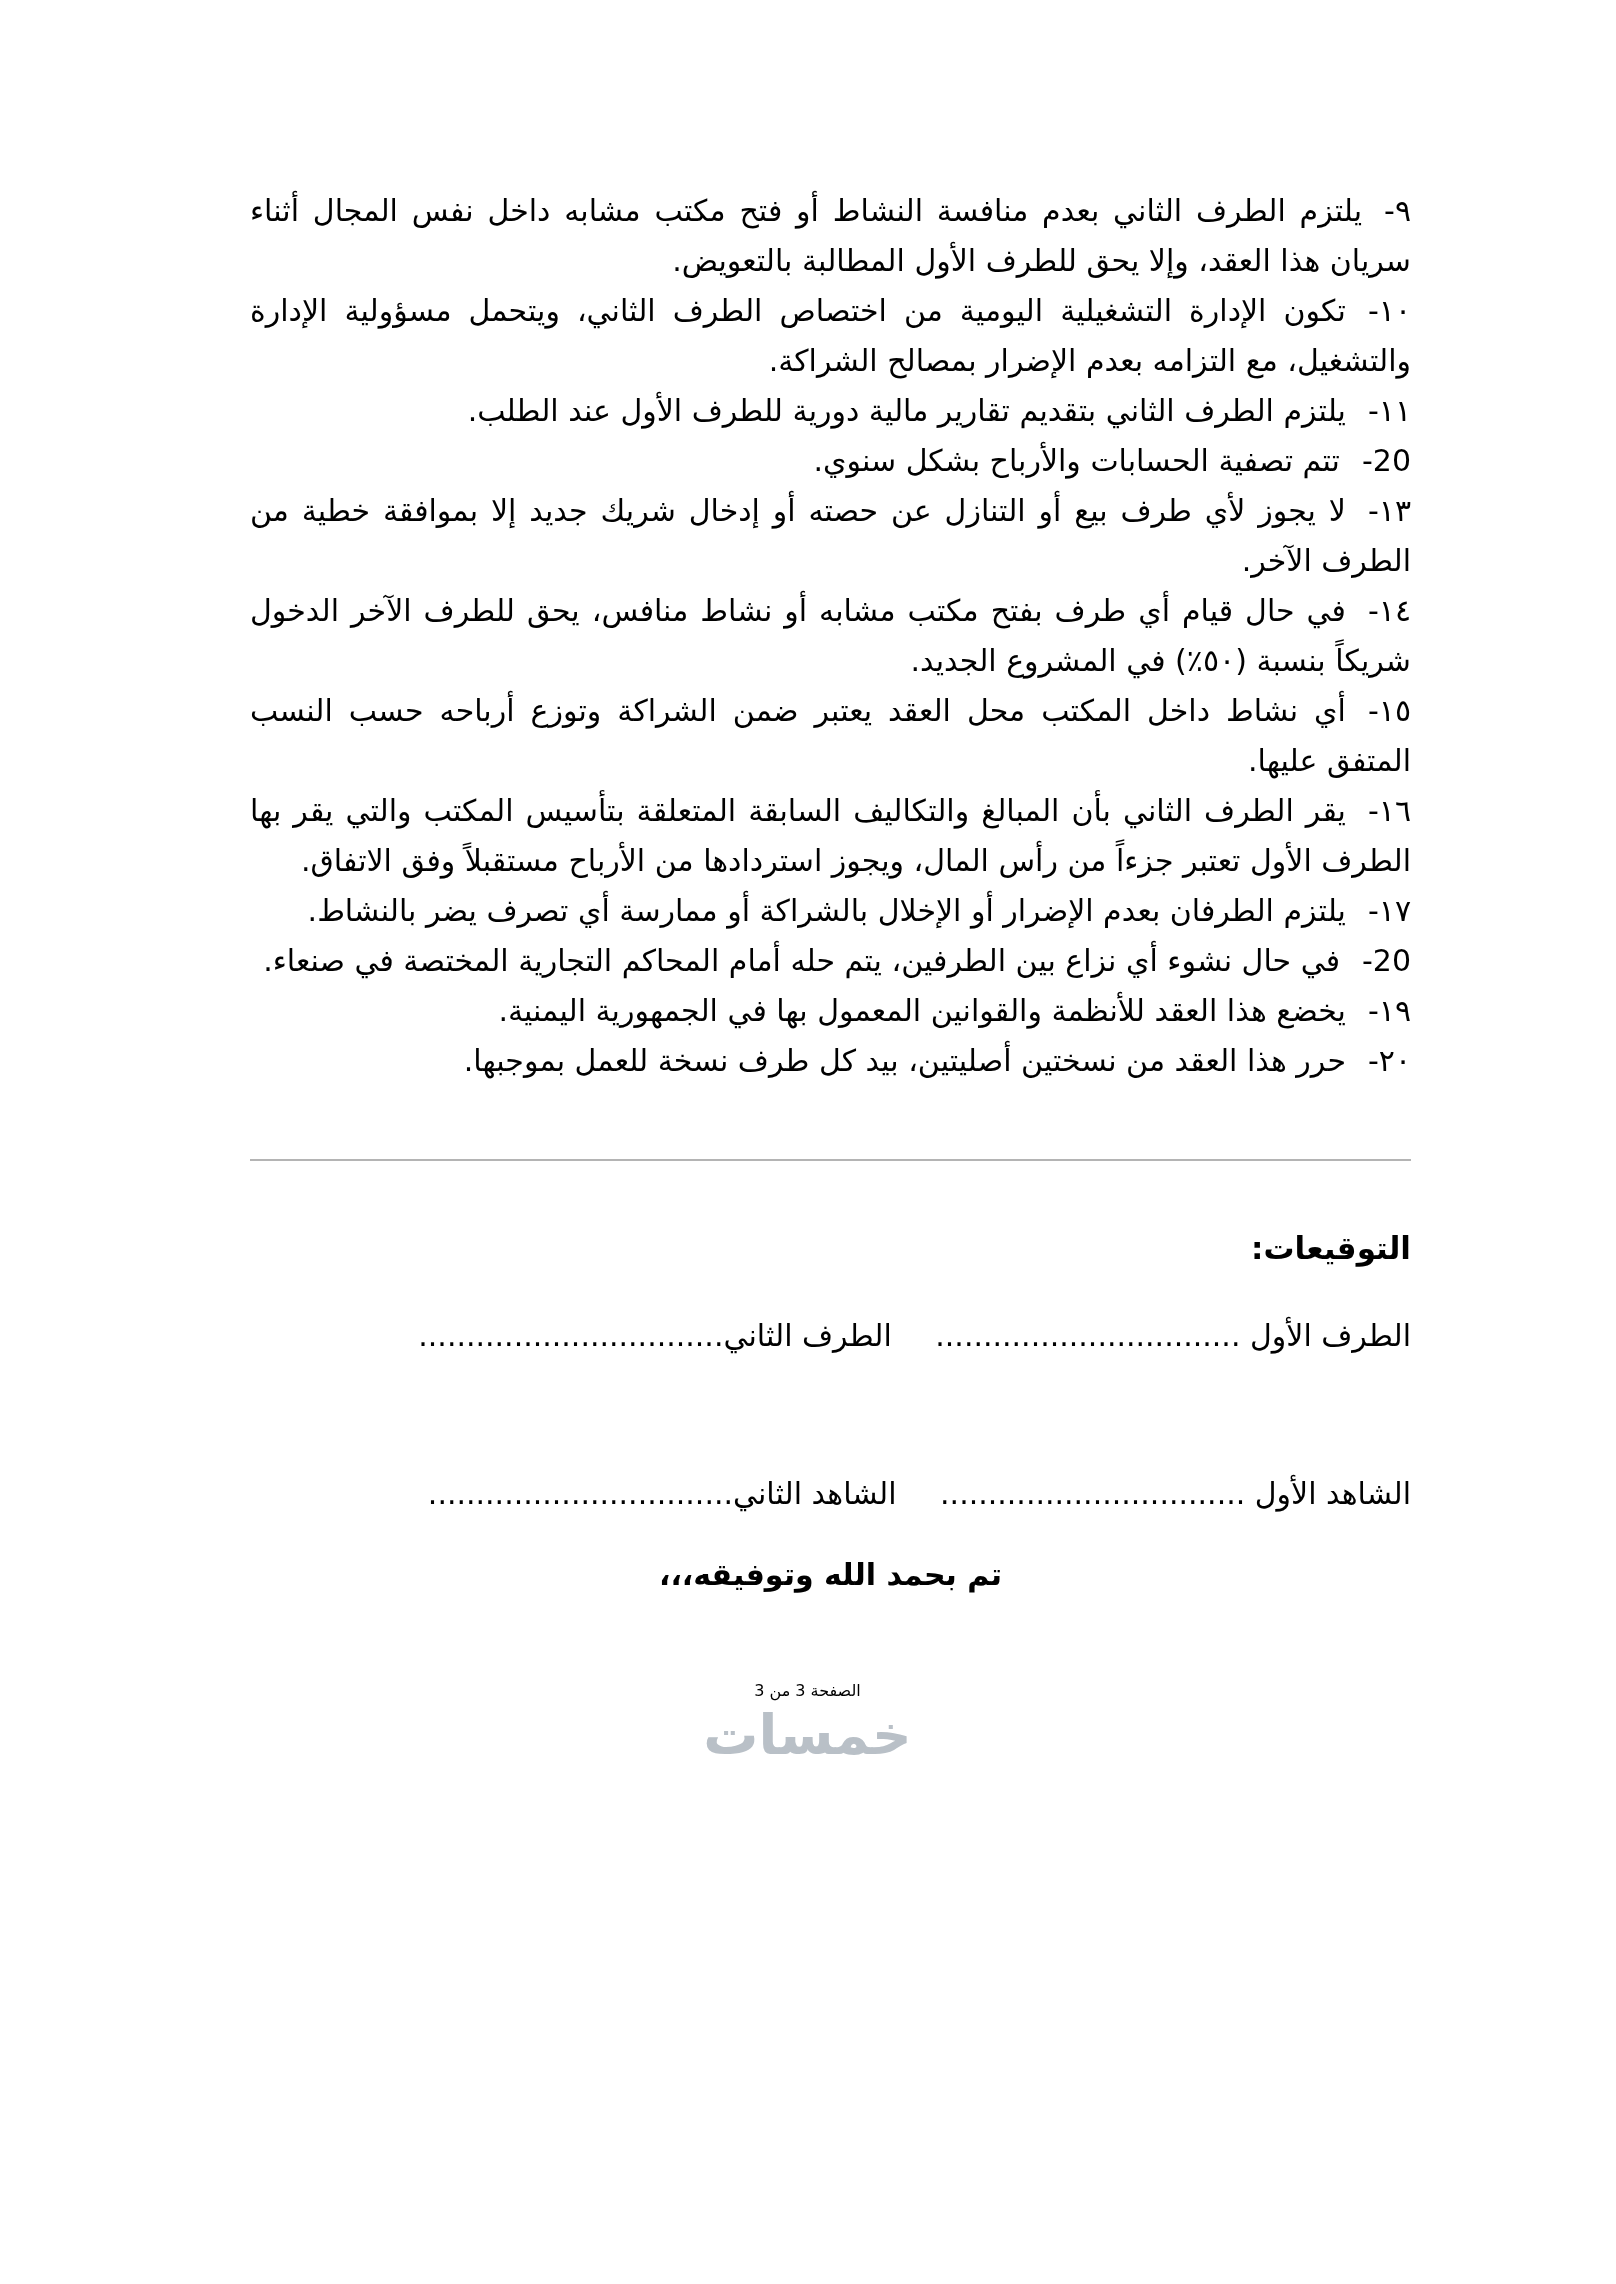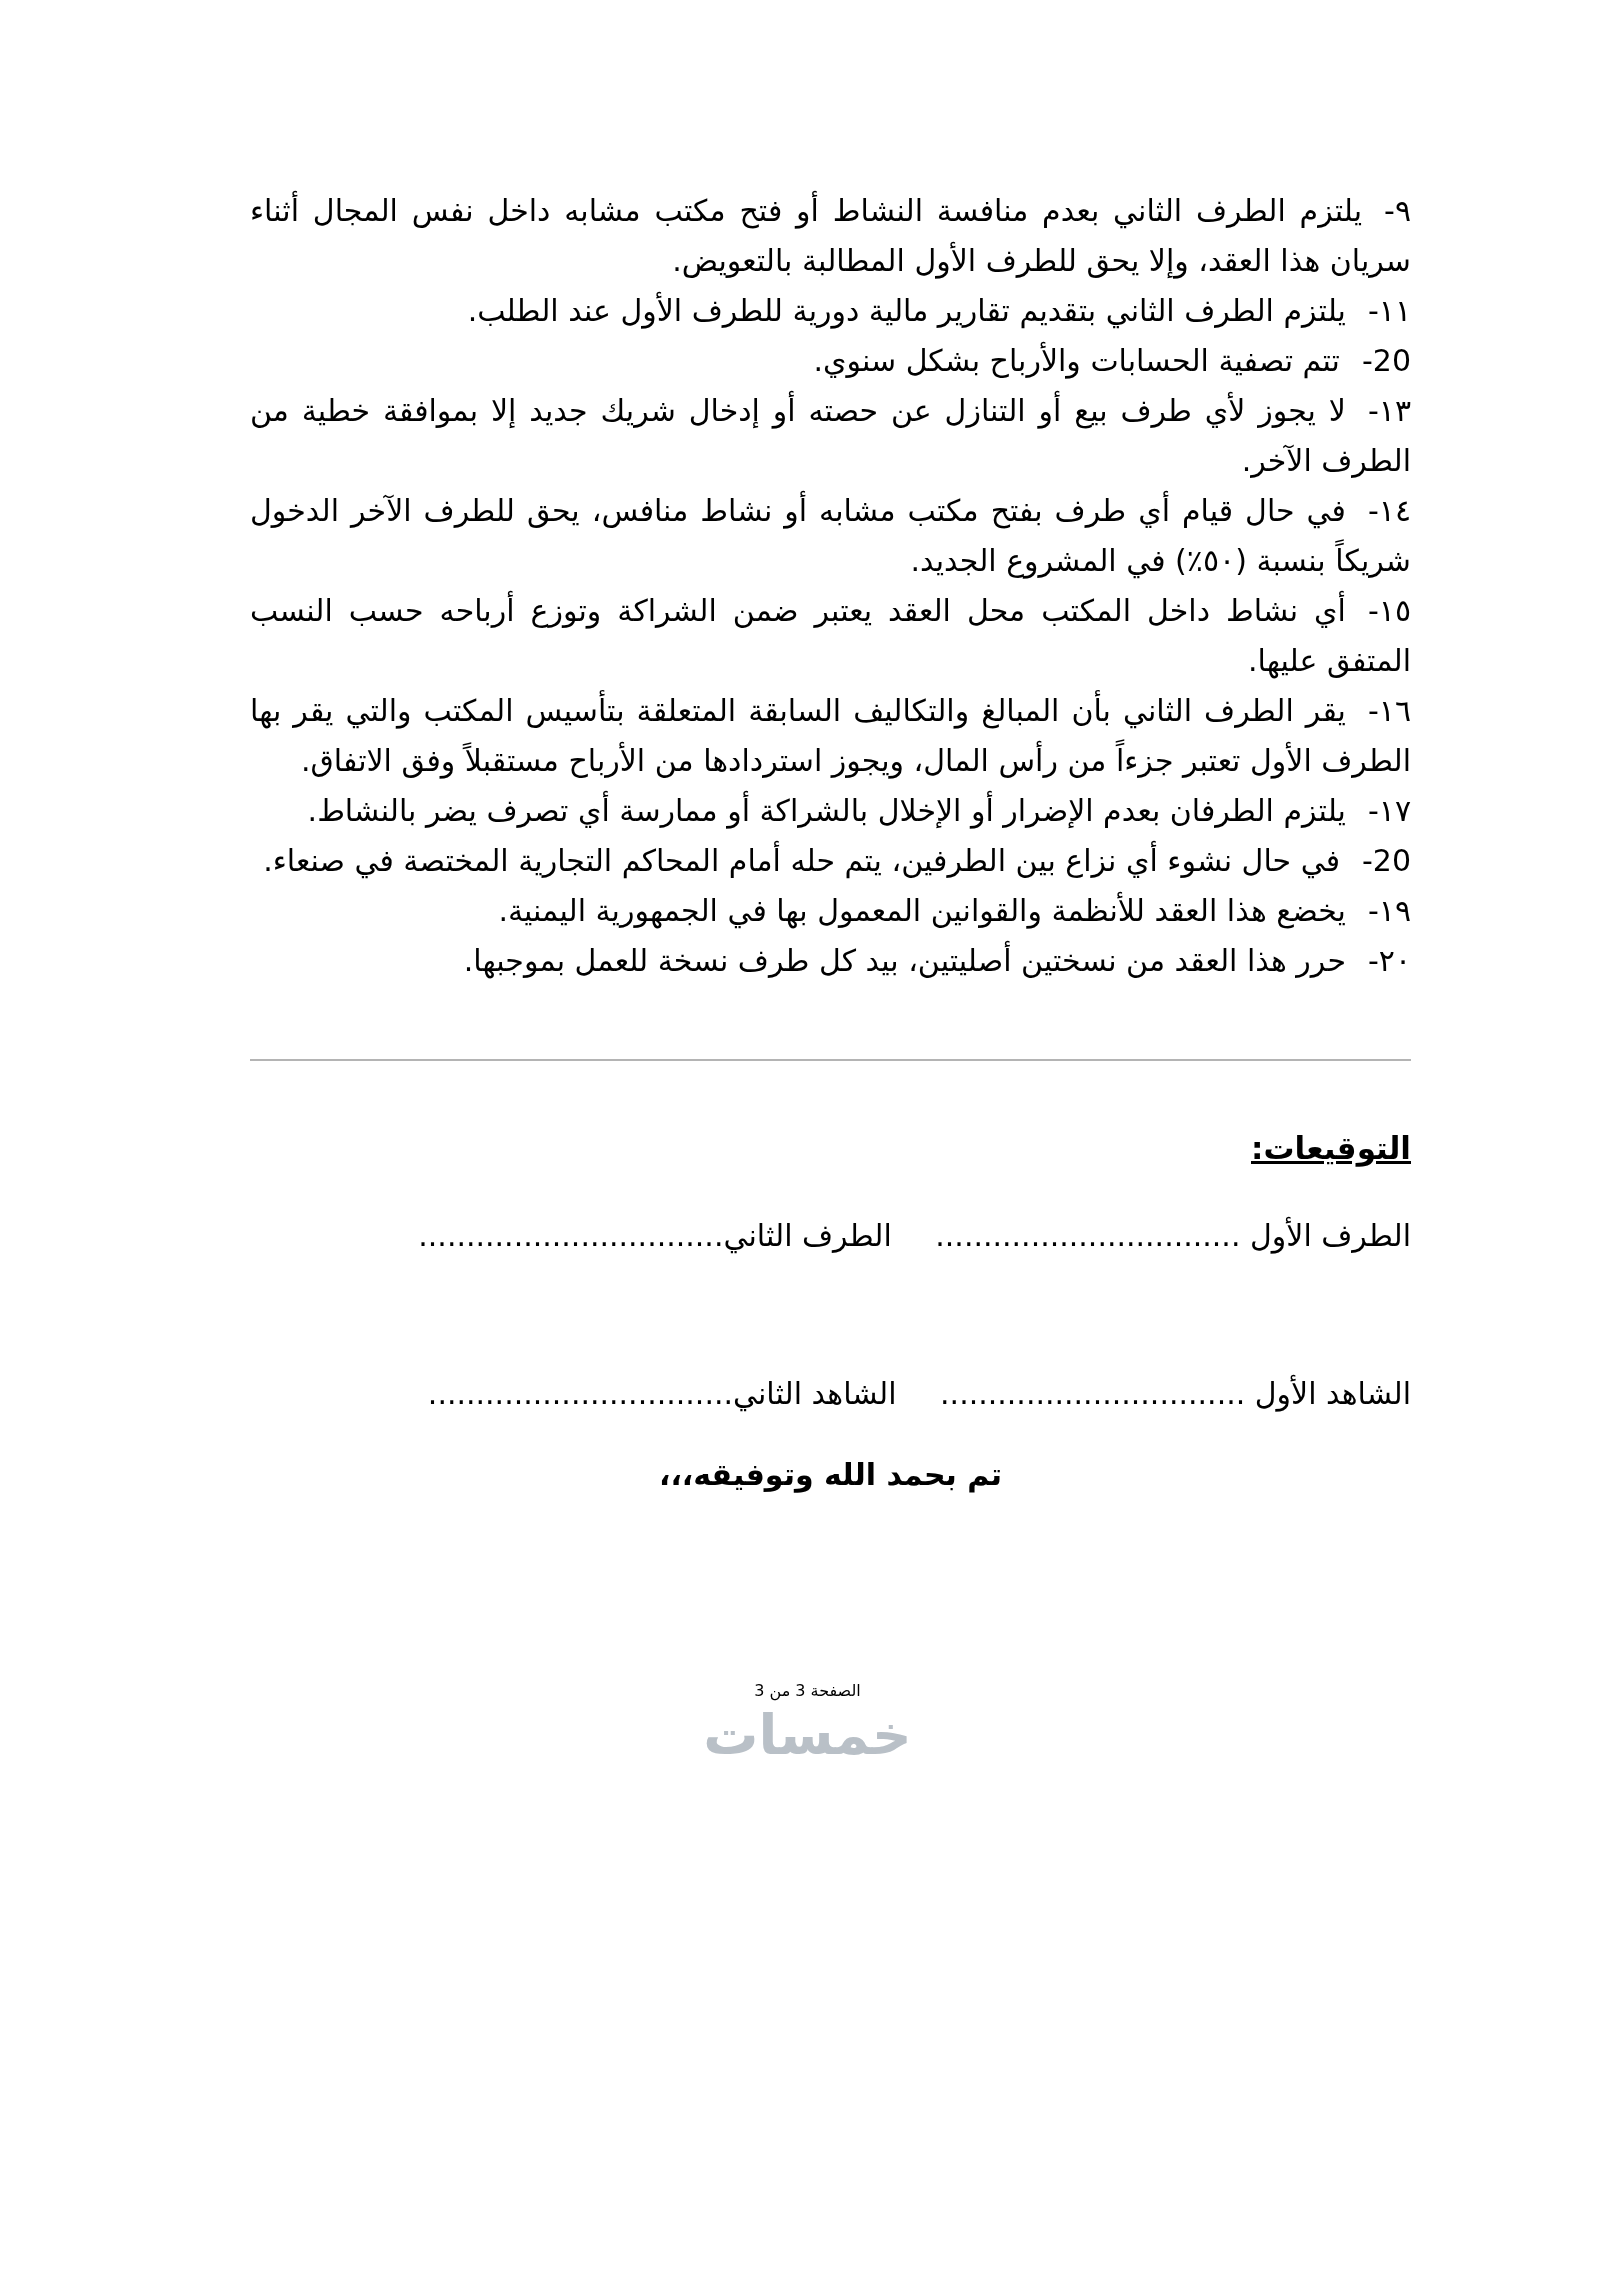--- a/index.html
+++ b/index.html
@@ -32,21 +32,20 @@
   }
   .divider {
     border: none;
     border-top: 2px solid #b4b4b4;
     margin: 73px 0 0 0;
   }
   .sig-heading {
     margin: 62px 0 0 0;
     font-weight: bold;
     font-size: 31px;
-    text-decoration: underline;
   }
   .sig-row {
     margin: 0;
     text-align: right;
     white-space: nowrap;
   }
   .sig-row-1 { margin-top: 38px; }
   .sig-row-2 { margin-top: 108px; }
   .sig-row .dots {
     letter-spacing: 1.3px;
@@ -82,20 +81,23 @@
   }
 </style>
 </head>
 <body>
 
 <div class="page">
   <div class="content">
 
     <p class="clause">
       <span class="num">٩-</span><span>يلتزم الطرف الثاني بعدم منافسة النشاط أو فتح مكتب مشابه داخل نفس المجال أثناء سريان هذا العقد، وإلا يحق للطرف الأول المطالبة بالتعويض.</span>
+    </p>
+    <p class="clause">
+      <span class="num">١٠-</span><span>تكون الإدارة التشغيلية اليومية من اختصاص الطرف الثاني، ويتحمل مسؤولية الإدارة والتشغيل، مع التزامه بعدم الإضرار بمصالح الشراكة.</span>
     </p>
     <p class="clause">
       <span class="num">١١-</span><span>يلتزم الطرف الثاني بتقديم تقارير مالية دورية للطرف الأول عند الطلب.</span>
     </p>
     <p class="clause">
       <span class="num">20-</span><span>تتم تصفية الحسابات والأرباح بشكل سنوي.</span>
     </p>
     <p class="clause">
       <span class="num">١٣-</span><span>لا يجوز لأي طرف بيع أو التنازل عن حصته أو إدخال شريك جديد إلا بموافقة خطية من الطرف الآخر.</span>
     </p>

